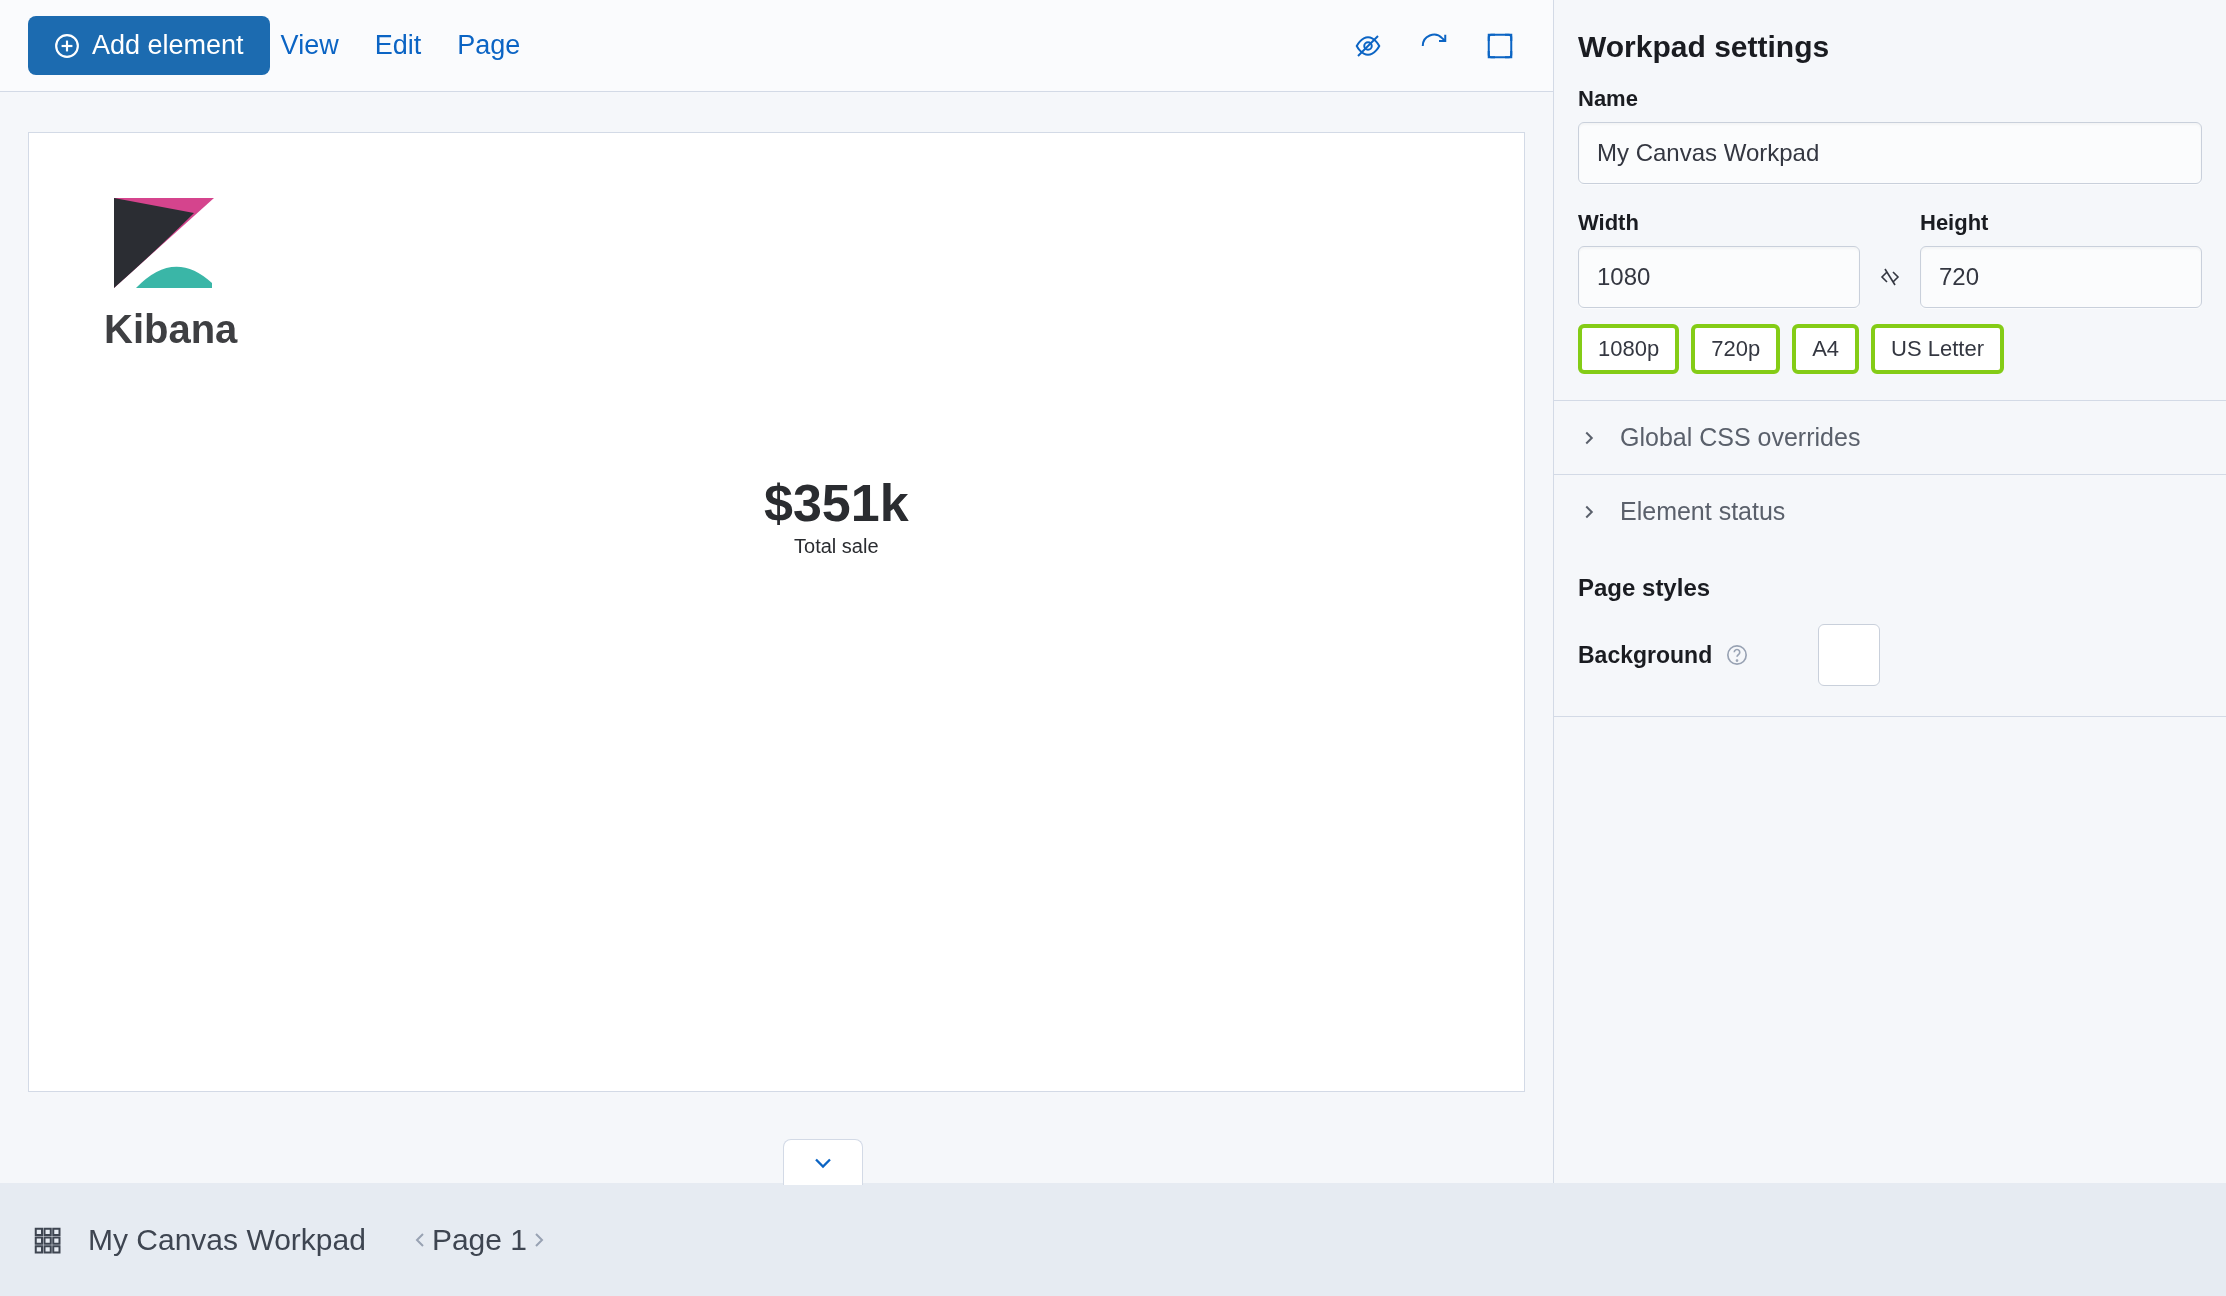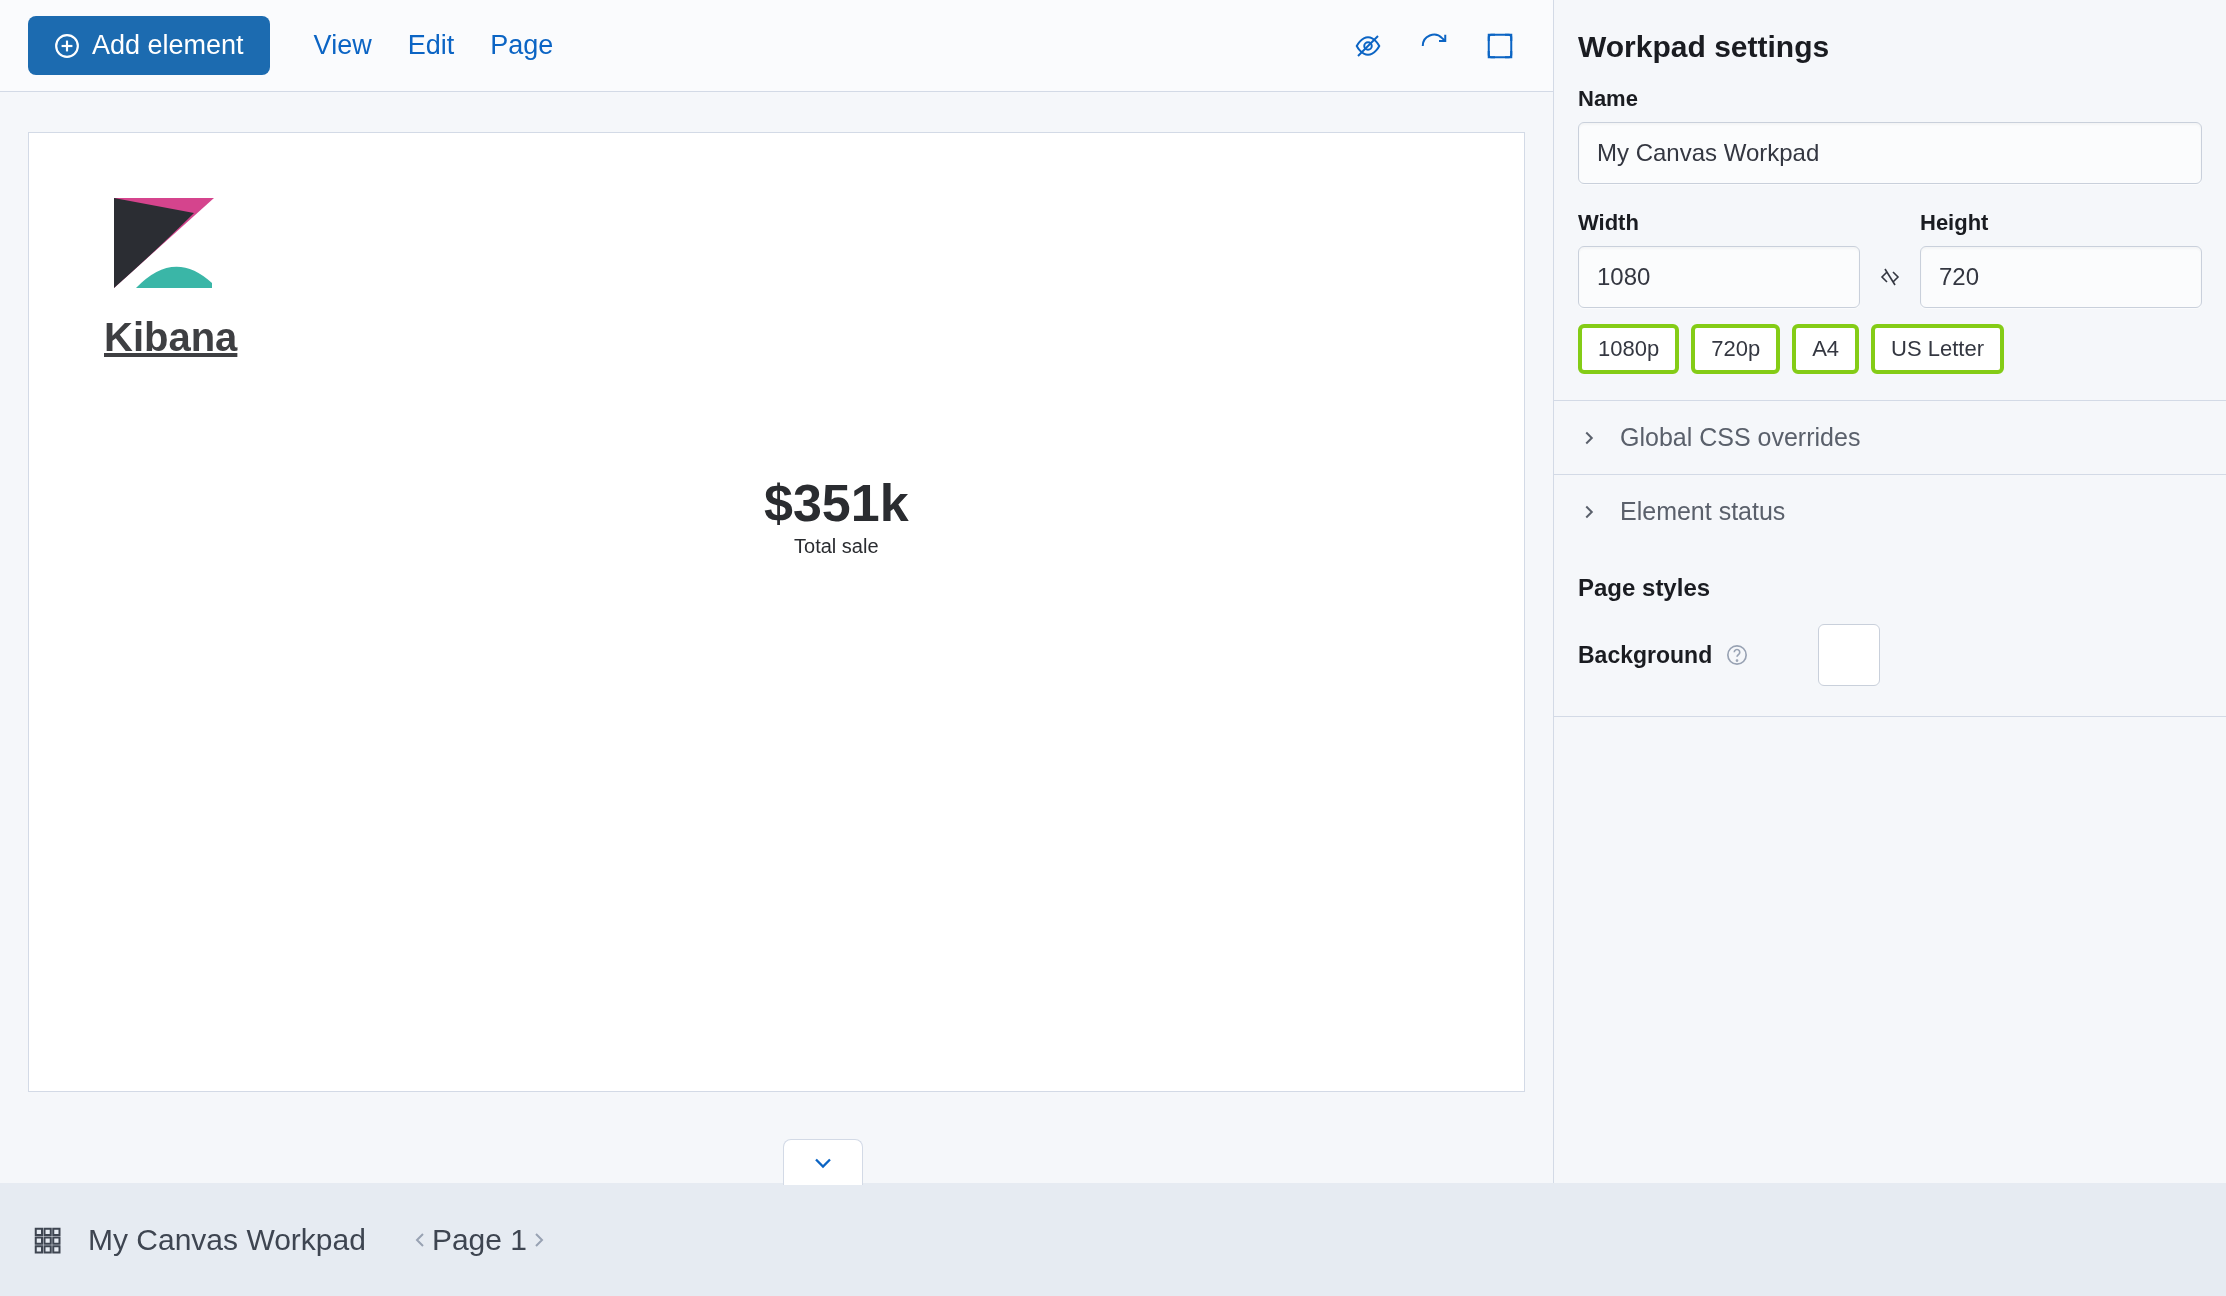--- a/index.html
+++ b/index.html
@@ -17,21 +17,21 @@
     grid-template-rows: 92px 1fr 113px;
     height: 100%;
   }
   
   .toolbar {
     grid-column: 1 / 2;
     grid-row: 1;
     display: flex;
     align-items: center;
     padding: 0 28px;
-    gap: 44px;
+    gap: 11px;
     border-bottom: 1px solid #d3dae6;
     background: #fafbfd;
   }
   .btn-primary {
     display: inline-flex;
     align-items: center;
     gap: 12px;
     background: #1c6bb0;
     color: #fff;
     font-size: 27px;
@@ -69,22 +69,21 @@
   .logo-block {
     position: absolute;
     top: 60px;
     left: 75px;
   }
   .logo-block svg { width: 120px; height: 100px; }
   .logo-text {
     font-size: 40px;
     font-weight: 600;
     color: #3e3f42;
-    margin-top: 18px;
-    text-decoration: underline;
+    margin-top: 10px;
   }
   .metric-block {
     position: absolute;
     top: 340px;
     left: 54%;
     transform: translateX(-50%);
     text-align: center;
   }
   .metric-value {
     font-size: 52px;

